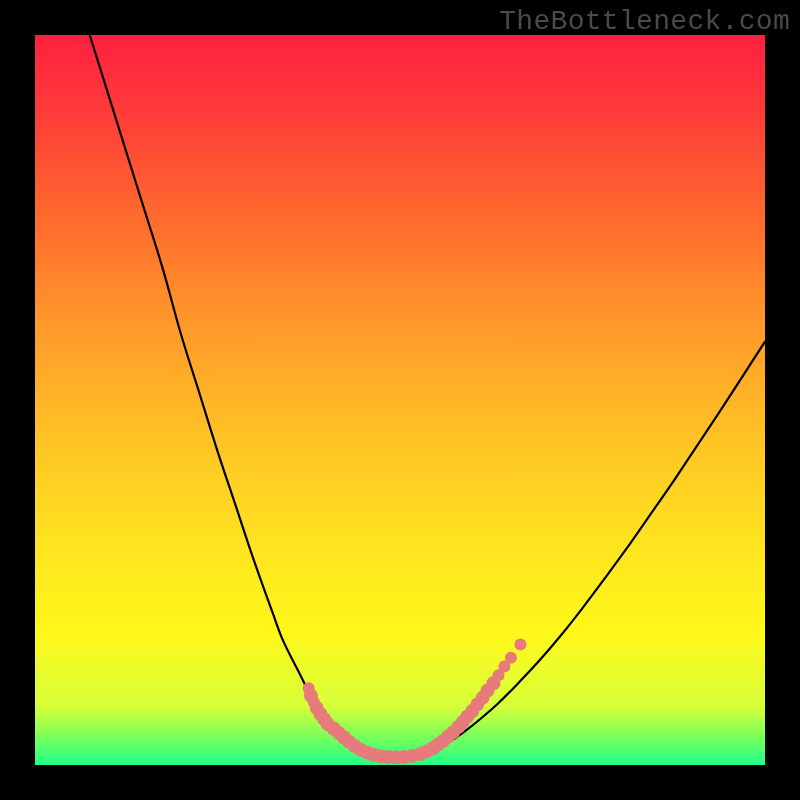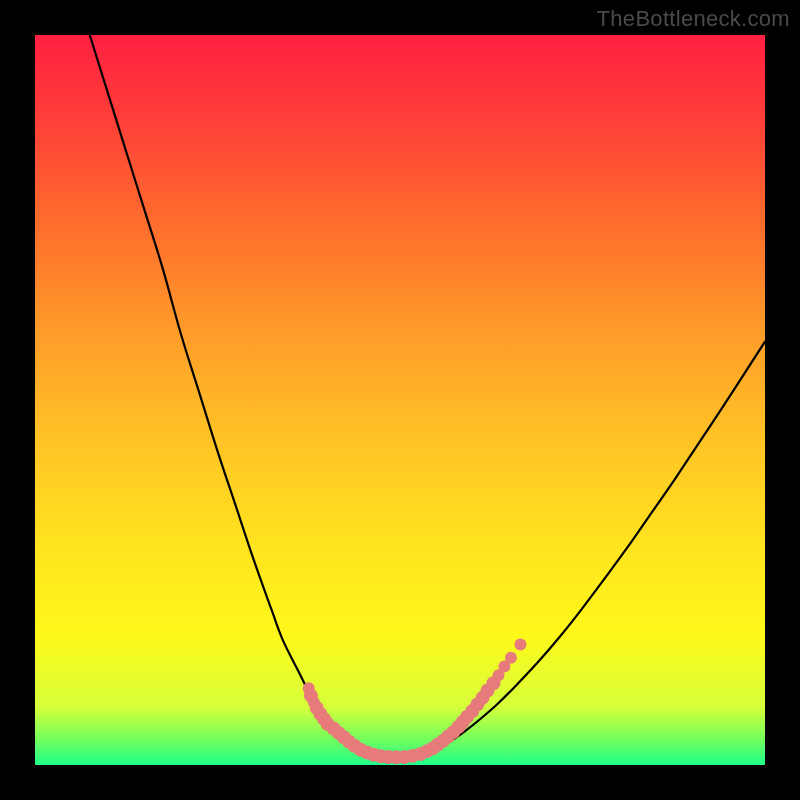--- a/index.html
+++ b/index.html
@@ -52,23 +52,24 @@
     left: 0;
     top: 0;
     width: 730px;
     height: 730px;
   }
   .watermark {
     position: absolute;
     top: 6px;
     right: 10px;
     color: #4a4a4a;
-    font-size: 22px;
+    font-size: 28px;
     font-weight: 500;
     letter-spacing: 0.3px;
+    font-family: Liberation Mono, monospace;
   }
 </style>
 </head>
 <body>
 
 <div class="frame">
   <div class="watermark">TheBottleneck.com</div>
   <div class="plot">
     <div class="gradient"></div>
     <svg id="svg" class="svg-layer" viewBox="0 0 730 730" preserveAspectRatio="none">

